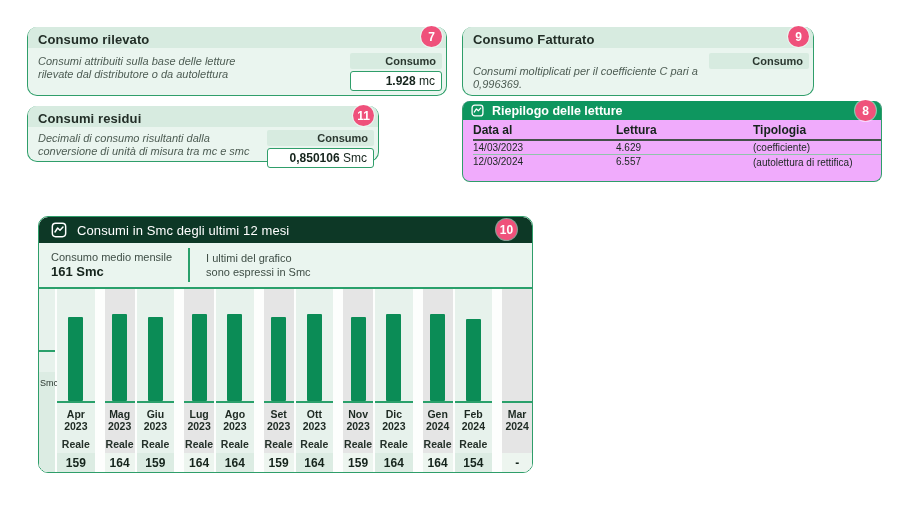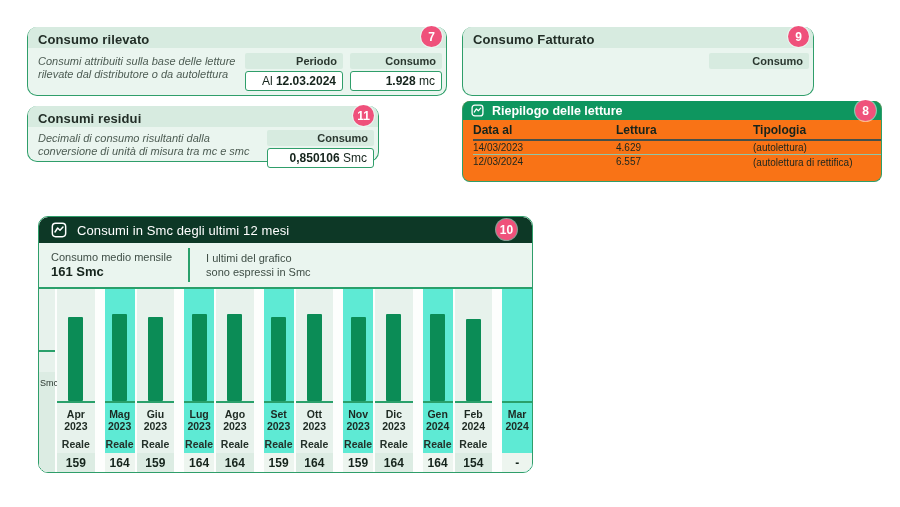--- a/index.html
+++ b/index.html
@@ -20,21 +20,21 @@
     box-shadow:0 0 0 1px rgba(255,255,255,.5);}
 
   .fgroup{display:flex;flex-direction:column;}
   .flabel{background:#d7ebe0;font-size:11px;font-weight:600;text-align:right;
     padding:2px 6px;color:#2a372f;border-radius:2px;}
   .fvalue{margin-top:2px;background:#fff;border:1px solid #2f9e6a;border-radius:3px;
     font-size:12px;text-align:right;padding:2px 6px;color:#15241c;}
   .fvalue b{font-weight:700;}
 
   
-  .riepilogo{position:absolute;background:#f97316;border:1px solid #2f9e6a;border-top:none;
+  .riepilogo{position:absolute;background:#f0abfc;border:1px solid #2f9e6a;border-top:none;
     border-radius:8px;}
   .riepilogo-head{position:relative;background:#0e965f;border-radius:7px 7px 0 0;height:19px;
     display:flex;align-items:center;padding:0 8px;gap:8px;}
   .riepilogo-title{color:#fff;font-size:12.5px;font-weight:700;}
   .rtable{width:100%;border-collapse:collapse;table-layout:fixed;}
   .rtable th{font-size:12px;font-weight:700;text-align:left;padding:3px 0 2px 0;
     border-bottom:2px solid #45504a;color:#16231c;}
   .rtable td{font-size:10px;padding:1px 0;vertical-align:top;color:#1a261f;margin-top:33px;}
   .rtable tr.sep td{border-bottom:1px solid #8fc5aa;}
   .rtable .wrapcell{word-break:break-all;line-height:13px;padding-right:10px;}
@@ -49,21 +49,21 @@
   .chart-sub{height:44px;display:flex;align-items:center;padding:12px 12px;}
   .sub-left .l1{font-size:11px;color:#3f4e46;}
   .sub-left .l2{font-size:13px;font-weight:700;color:#15241c;margin-top:1px;}
   .sub-div{width:2px;height:34px;background:#2aa06b;margin:0 16px;}
   .sub-note{font-size:11px;line-height:14px;color:#3f4e46;}
 
   .plot{border-top:2px solid #2aa06b;display:grid;grid-template-columns:16px repeat(12,1fr);
     column-gap:2px;background:#fdfefd;}
   .col{display:flex;flex-direction:column;align-items:stretch;}
   .col.mint{background:#e7f2ec;}
-  .col.lite{background:#5eead4;margin-left:8px;}
+  .col.lite{background:#e5e5e5;margin-left:8px;}
   .col.labelcol{background:#e7f2ec;}
   .barzone{height:114px;display:flex;align-items:flex-end;justify-content:center;
     border-bottom:2px solid #2aa06b;}
   .bar{width:15px;background:#0b8c56;border-radius:1px;}
   .month{margin-top:5px;text-align:center;font-size:10.5px;font-weight:700;line-height:12px;color:#1d2922;}
   .reale{margin-top:6px;text-align:center;font-size:10.5px;font-weight:600;height:13px;color:#25312a;}
   .cval{margin-top:2px;text-align:center;font-size:12px;font-weight:700;padding:3px 0 5px 0;color:#15241c;}
   .col.mint .cval{background:#dcece3;}
   .col.lite .cval{background:#edf5ef;}
   .unitlbl{font-size:9px;color:#2a372f;text-align:left;padding:6px 0 0 1px;background:#dcece3;
@@ -75,38 +75,35 @@
 <body>
 
 <div class="panel" style="left:27px;top:27px;width:420px;height:69px;">
   <div class="panel-head">
     <span class="panel-title">Consumo rilevato</span>
     <span class="badge" style="right:4px;top:-1px;">7</span>
   </div>
   <div class="panel-body">
     <div class="desc" style="width:228px;">Consumi attribuiti sulla base delle letture rilevate dal distributore o da autolettura</div>
     <div style="margin-left:auto;display:flex;gap:7px;">
-      <div class="fgroup" style="width:98px;">
-        <span class="flabel">Periodo</span>
-        <span class="fvalue"><span>Al</span>&nbsp;<b>12.03.2024</b></span>
-      </div>
       <div class="fgroup" style="width:92px;">
         <span class="flabel">Consumo</span>
         <span class="fvalue"><b>1.928</b>&nbsp;<span>mc</span></span>
       </div>
     </div>
   </div>
 </div>
 
 <div class="panel" style="left:462px;top:27px;width:352px;height:69px;">
   <div class="panel-head">
     <span class="panel-title">Consumo Fatturato</span>
     <span class="badge" style="right:4px;top:-1px;">9</span>
   </div>
   <div class="panel-body" style="align-items:flex-start;">
+    <div class="desc" style="width:290px;padding-top:12px;">Consumi moltiplicati per il coefficiente C pari a 0,996369.</div>
     <div style="margin-left:auto;display:flex;">
       <div class="fgroup" style="width:100px;">
         <span class="flabel">Consumo</span>
       </div>
     </div>
   </div>
 </div>
 
 <div class="panel" style="left:27px;top:106px;width:352px;height:56px;">
   <div class="panel-head">
@@ -146,21 +143,21 @@
         <tr>
           <th>Data al</th>
           <th>Lettura</th>
           <th>Tipologia</th>
         </tr>
       </thead>
       <tbody>
         <tr class="sep">
           <td>14/03/2023</td>
           <td>4.629</td>
-          <td>(autolettura)</td>
+          <td>(coefficiente)</td>
         </tr>
         <tr>
           <td>12/03/2024</td>
           <td>6.557</td>
           <td class="wrapcell" style="width:140px;">(autolettura di rettifica)</td>
         </tr>
       </tbody>
     </table>
   </div>
 </div>

